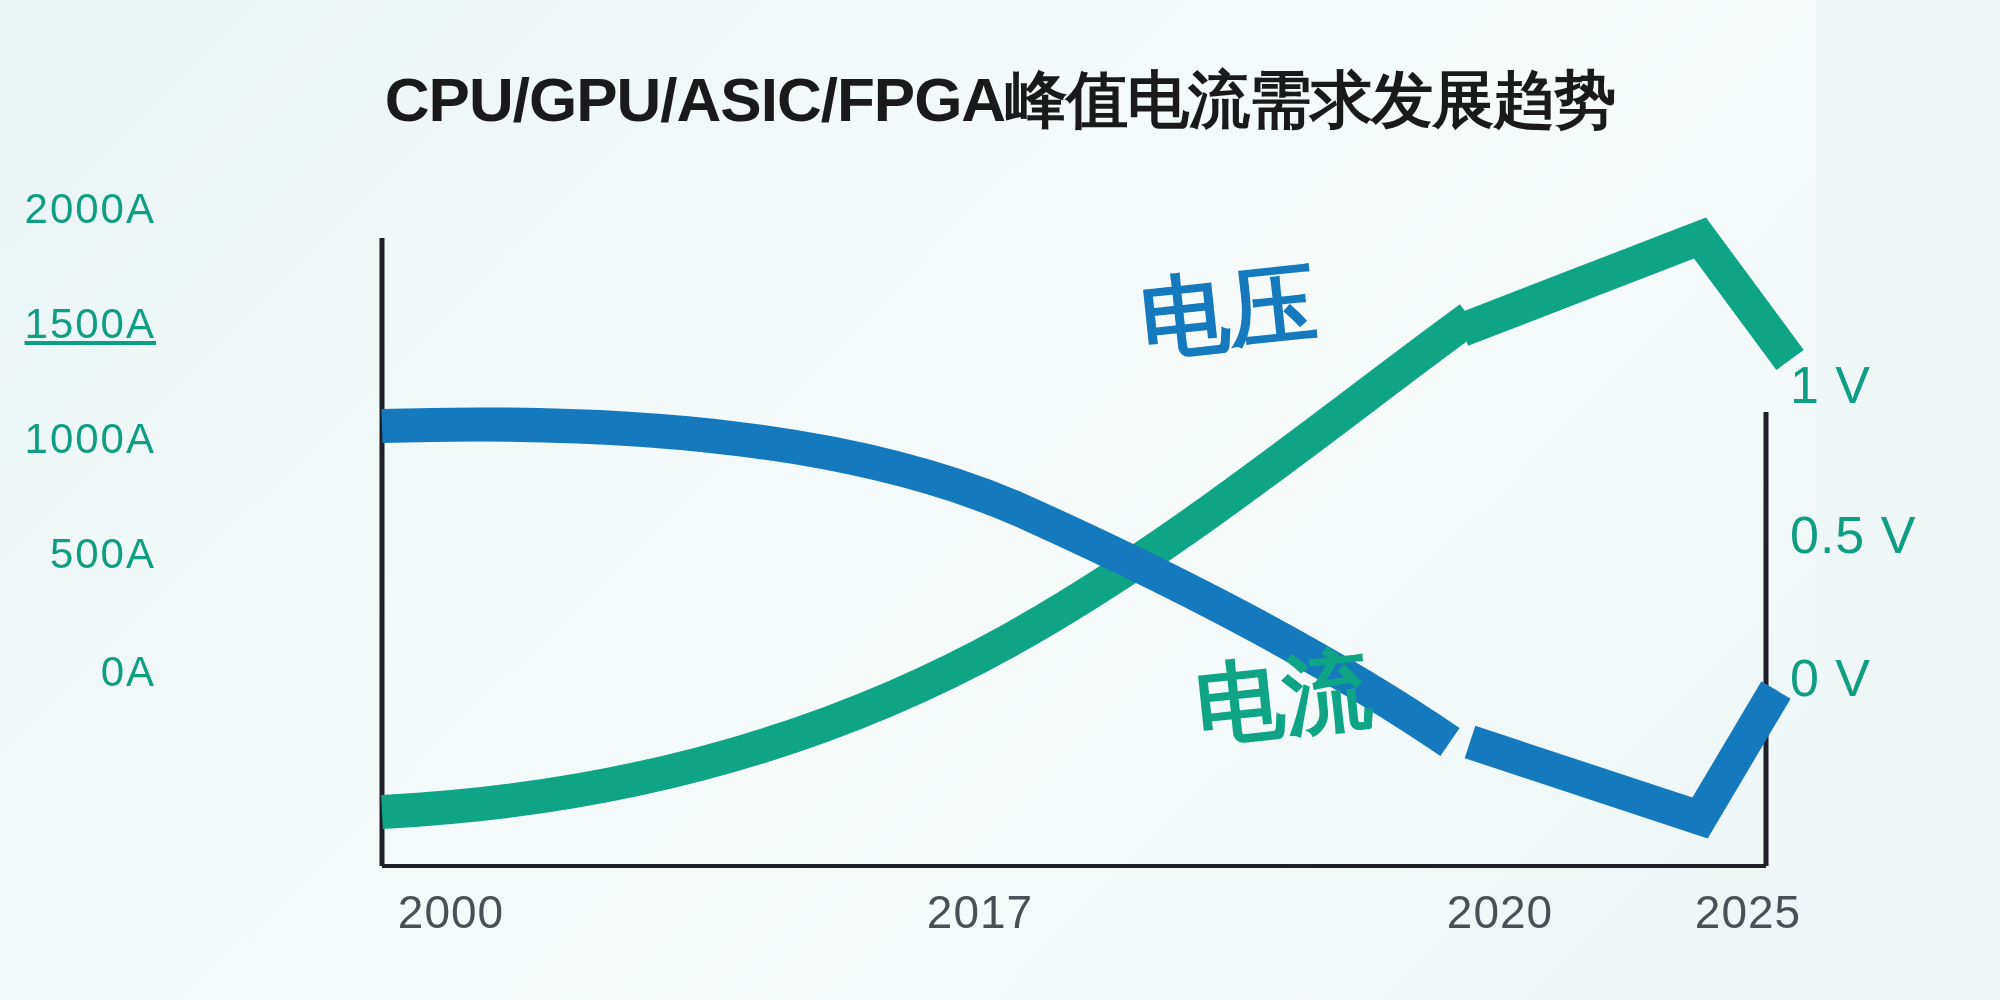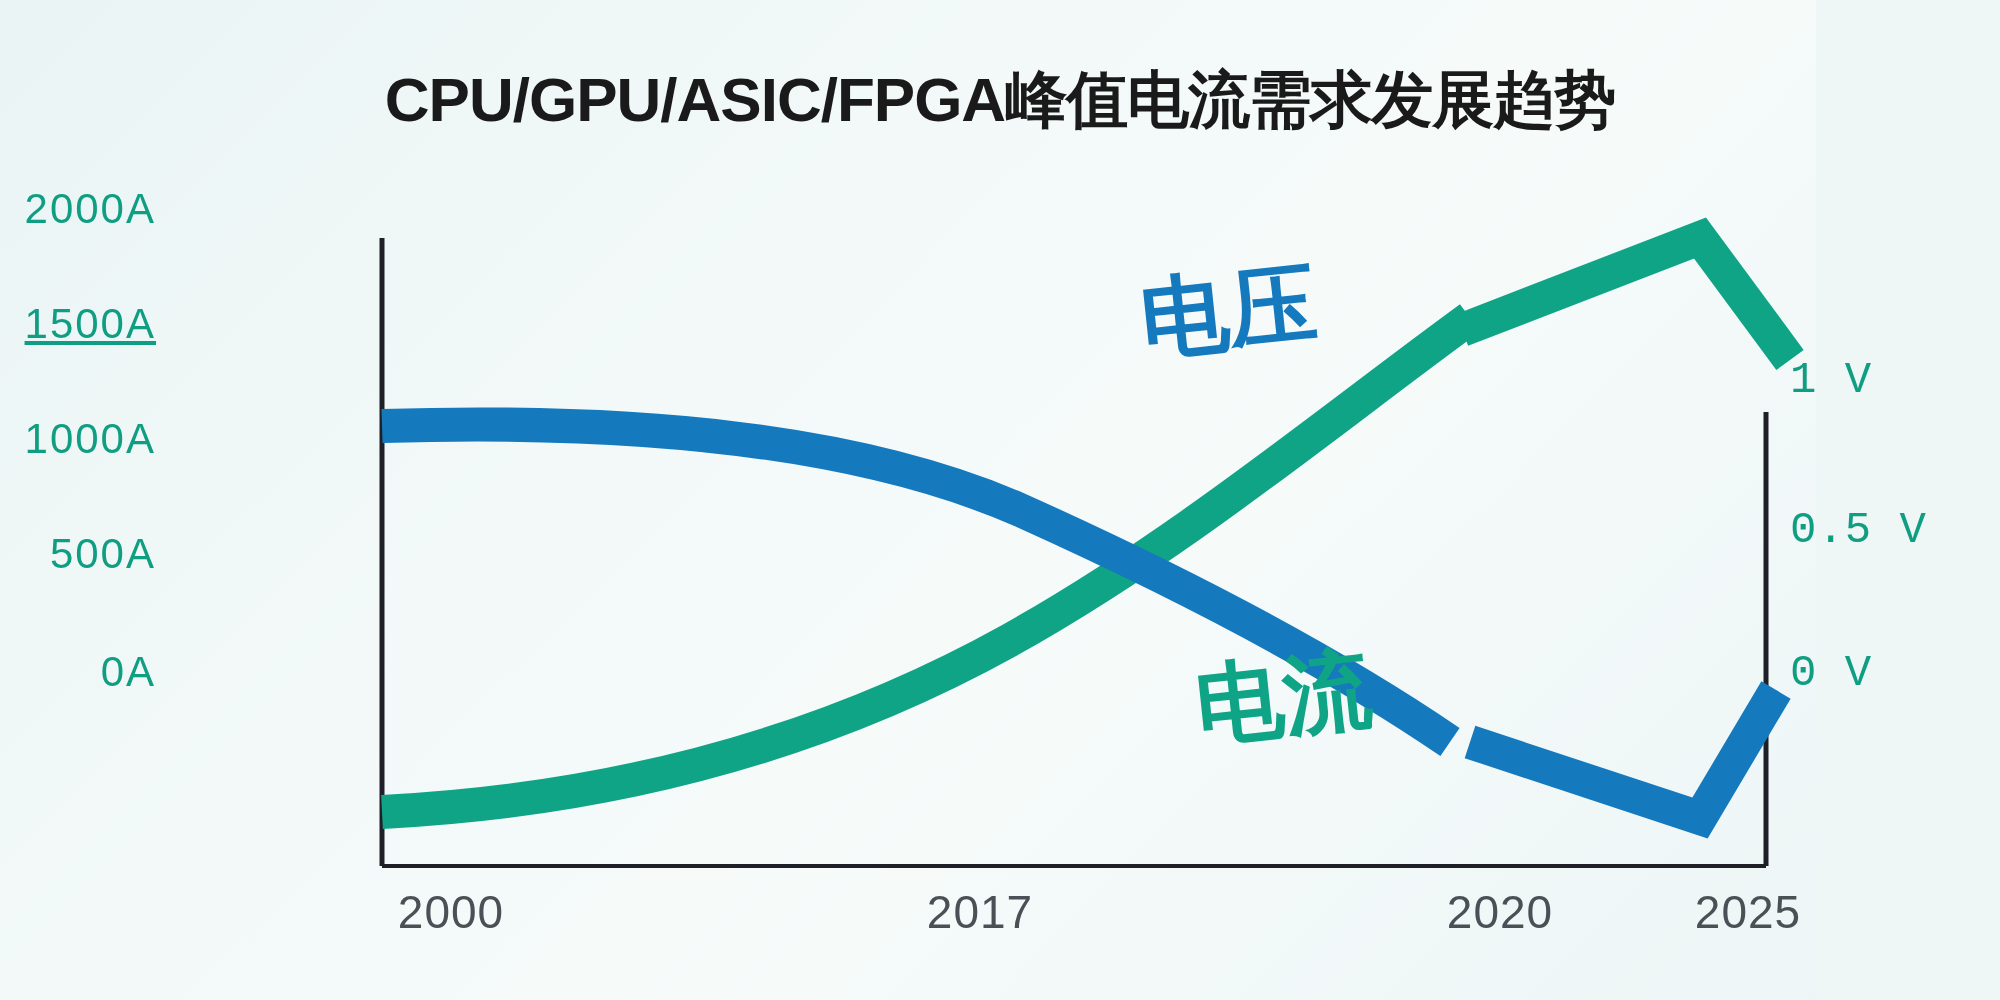--- a/index.html
+++ b/index.html
@@ -46,23 +46,23 @@
     font-size: 42px;
     color: #0f9e82;
     font-family: "Liberation Sans", sans-serif;
     letter-spacing: 2px;
     white-space: nowrap;
   }
   .ytick-right {
     position: absolute;
     left: 1790px;
     text-align: left;
-    font-size: 44px;
+    font-size: 52px;
     color: #0f9e82;
-    font-family: Liberation Mono, monospace;
+    font-family: Liberation Sans, sans-serif;
     letter-spacing: 1px;
     white-space: nowrap;
   }
   .xtick {
     position: absolute;
     top: 885px;
     width: 200px;
     margin-left: -100px;
     text-align: center;
     font-size: 46px;

